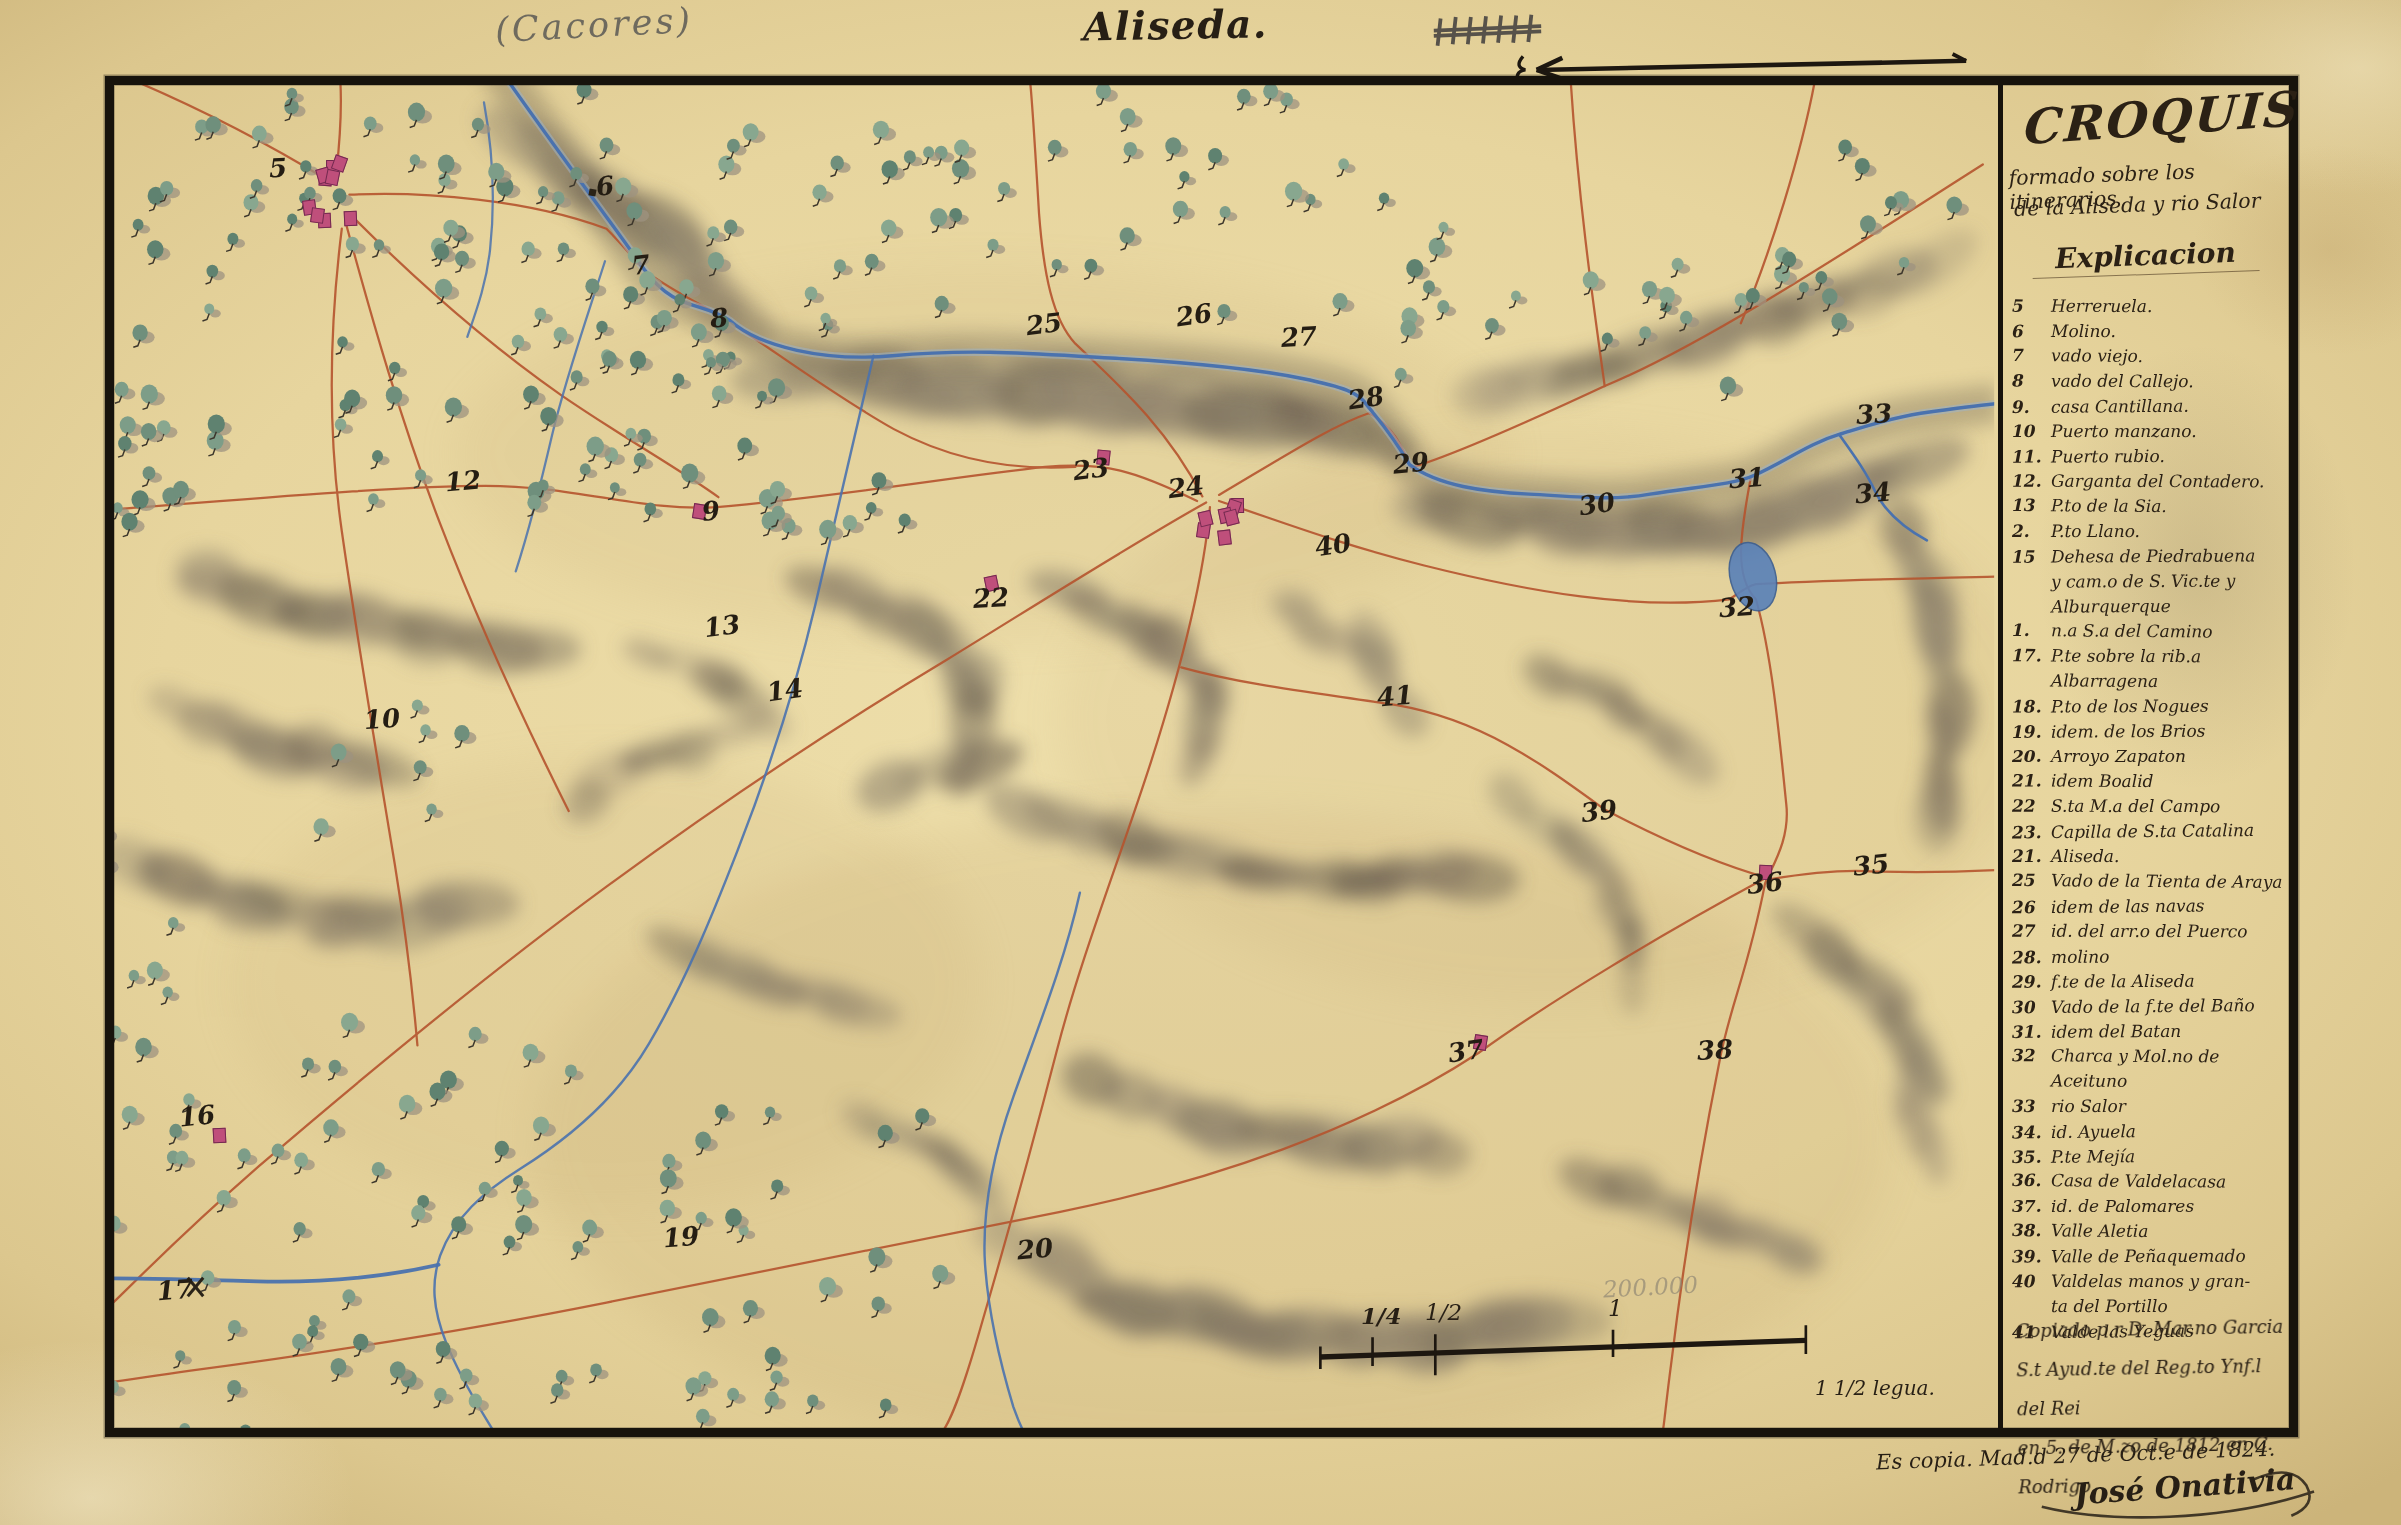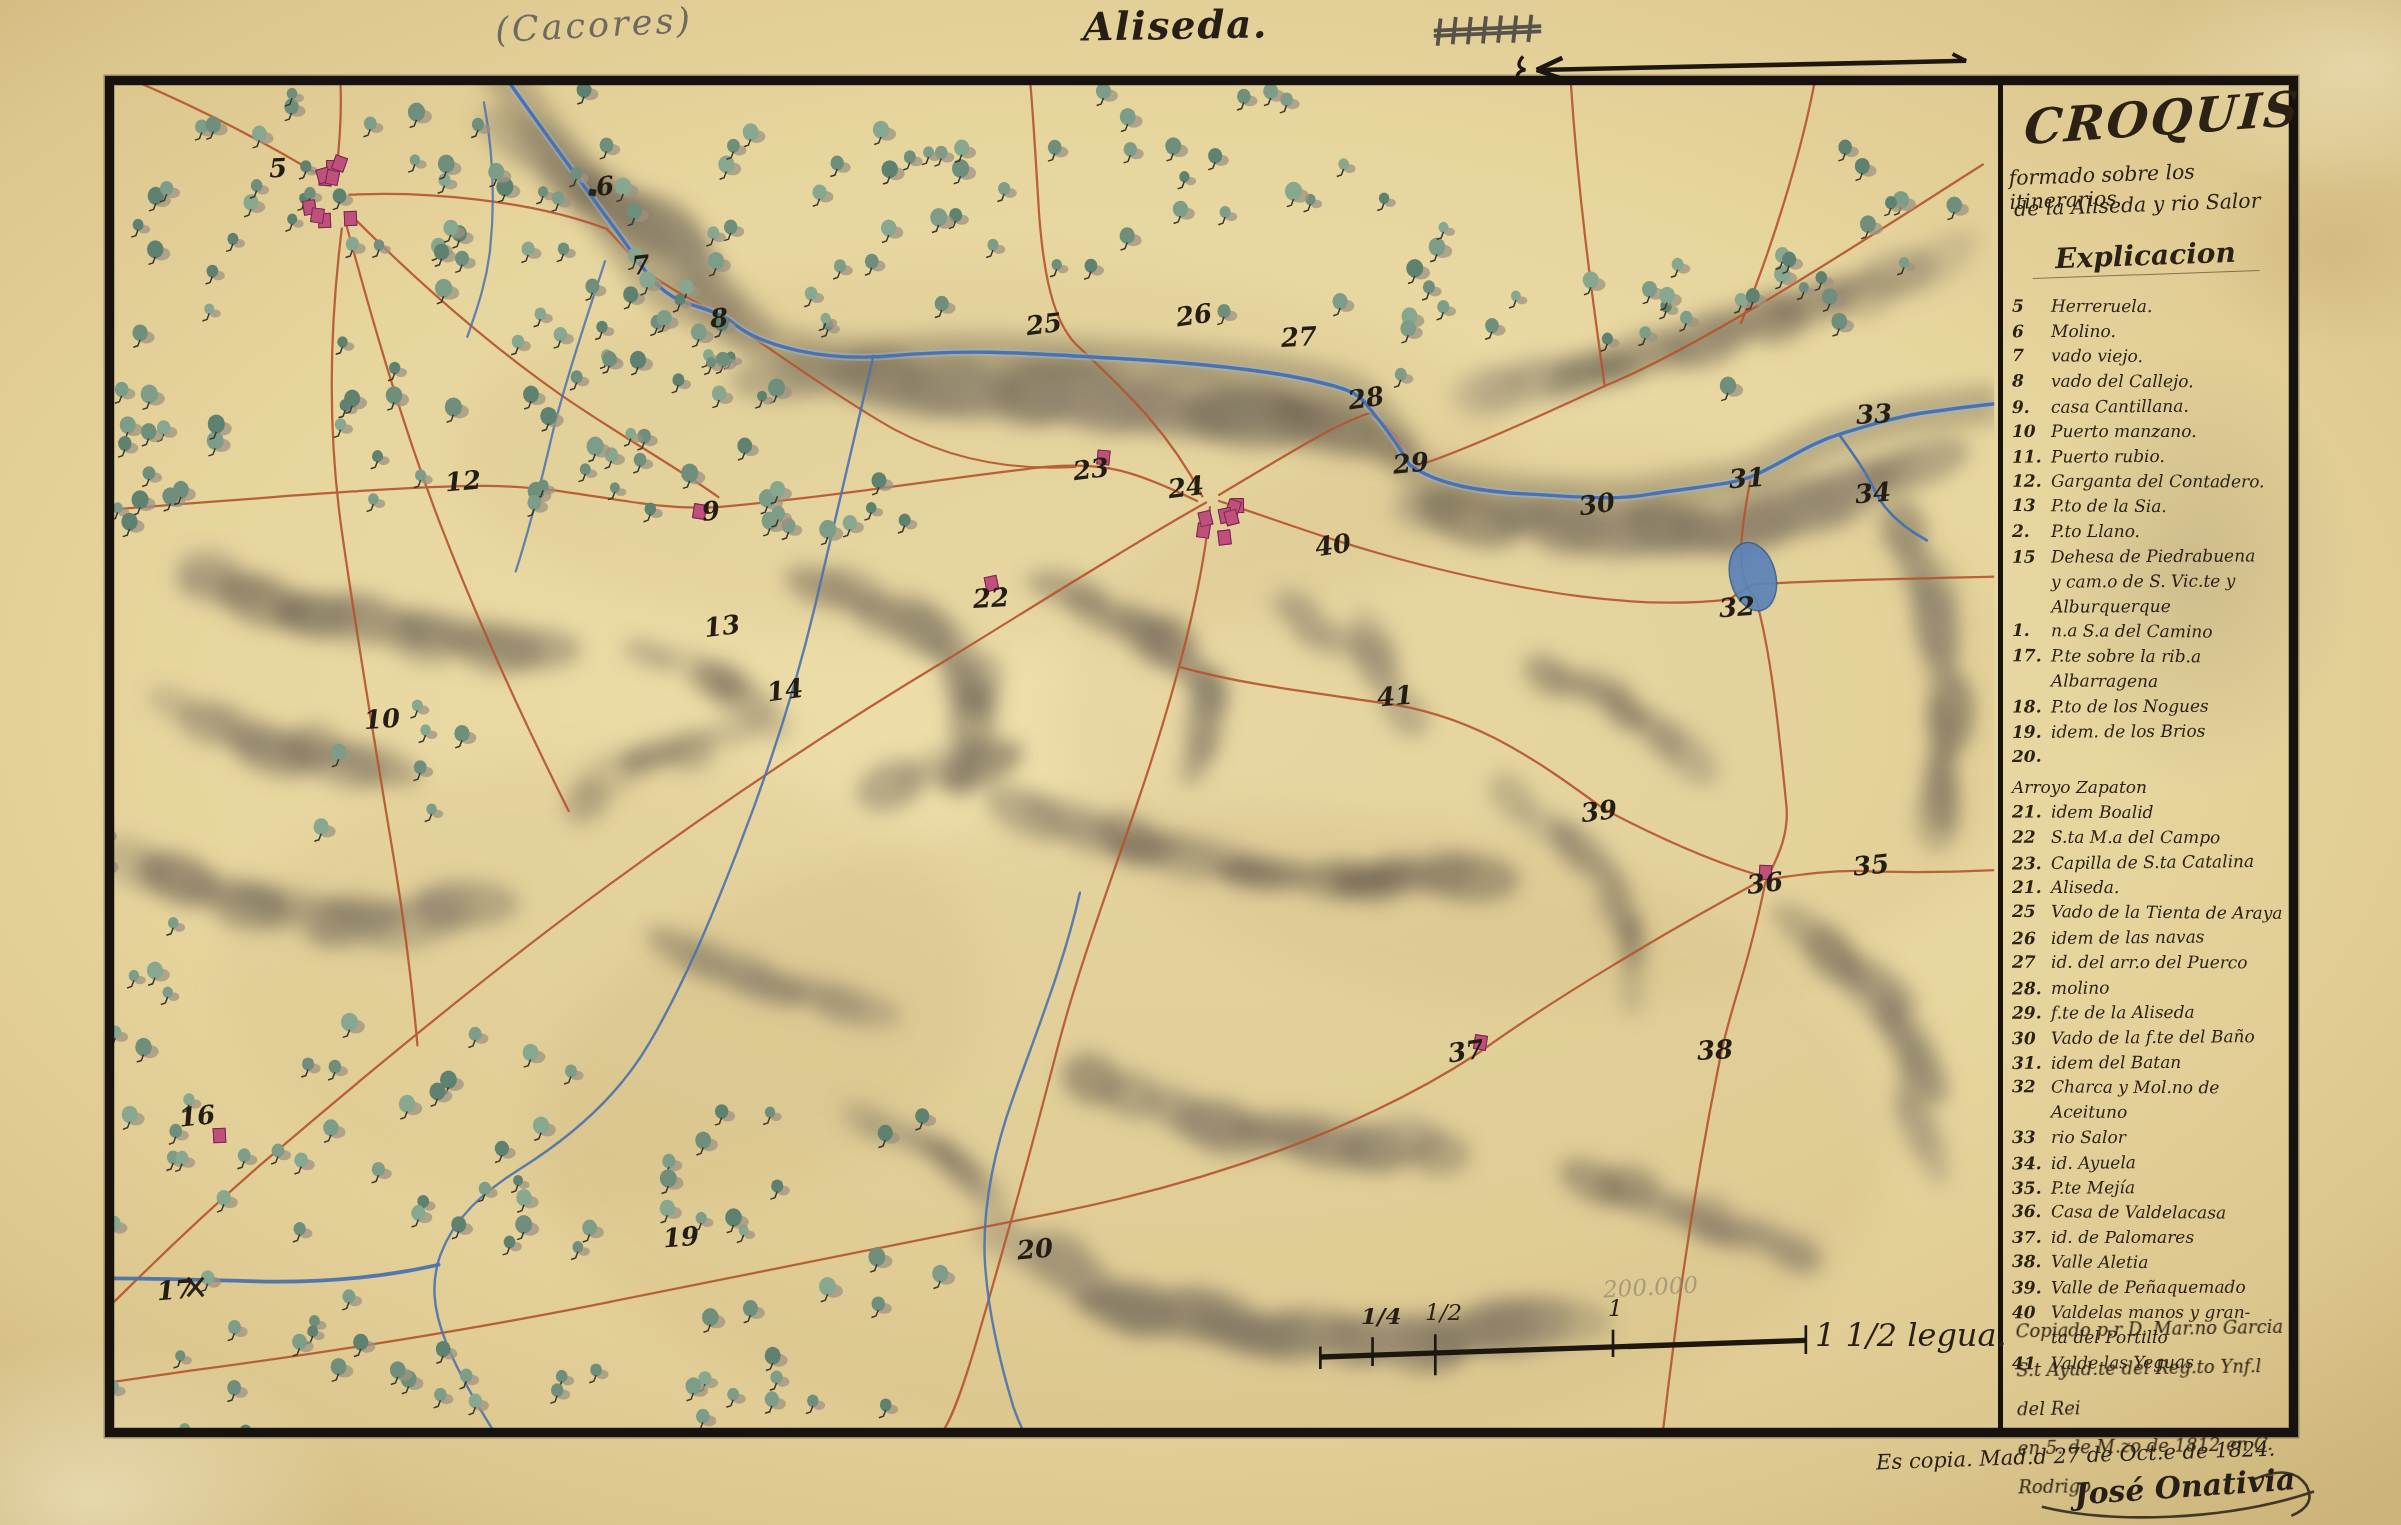--- a/index.html
+++ b/index.html
@@ -2013,21 +2013,21 @@
           <span class="t">P.te sobre la rib.a Albarragena</span>
         </div>
         <div class="entry" style="transform: rotate(-0.231598deg);">
           <span class="n">18.</span>
           <span class="t">P.to de los Nogues</span>
         </div>
         <div class="entry" style="transform: rotate(-0.363295deg);">
           <span class="n">19.</span>
           <span class="t">idem. de los Brios</span>
         </div>
-        <div class="entry" style="transform: rotate(0.0008753deg); flex-direction: column;">
+        <div class="entry" style="transform: rotate(0.0008753deg);">
           <span class="n">20.</span>
           <span class="t">Arroyo Zapaton</span>
         </div>
         <div class="entry" style="transform: rotate(0.223934deg);">
           <span class="n">21.</span>
           <span class="t">idem Boalid</span>
         </div>
         <div class="entry" style="transform: rotate(0.132745deg);">
           <span class="n">22</span>
           <span class="t">S.ta M.a del Campo</span>
@@ -2116,21 +2116,21 @@
       <div>en 5. de M.zo de 1812 en C. Rodrigo.</div>
     </div>
   </div>
 
   <div class="abs ink" id="certification">Es copia. Mad.d 27 de Oct.e de 1824.</div>
   <div class="abs ink" id="signature">José Onativia</div>
 
   <div class="abs ink scale-label" style="left:1361px;top:1302px;font-weight:bold;">1/4</div>
   <div class="abs ink scale-label" style="left:1425px;top:1299px;">1/2</div>
   <div class="abs ink scale-label" style="left:1608px;top:1295px;">1</div>
-  <div class="abs ink scale-label" style="left:1815px;top:1316px;font-size:32px;">1 1/2 legua.</div>
+  <div class="abs ink scale-label" style="left:1815px;top:1376px;font-size:20px;">1 1/2 legua.</div>
   <div class="abs" id="scale-pencil">200.000</div>
 
   <div id="overlay">
       <div class="marker" style="left: 278px; top: 168px; transform: translate(-50%, -50%) rotate(-3.30836deg);">5</div>
       <div class="marker" style="left: 605px; top: 186px; transform: translate(-50%, -50%) rotate(-6.3396deg);">6</div>
       <div class="marker" style="left: 641px; top: 265px; transform: translate(-50%, -50%) rotate(-6.58038deg);">7</div>
       <div class="marker" style="left: 719px; top: 318px; transform: translate(-50%, -50%) rotate(-4.47105deg);">8</div>
       <div class="marker" style="left: 711px; top: 511px; transform: translate(-50%, -50%) rotate(-6.87417deg);">9</div>
       <div class="marker" style="left: 382px; top: 719px; transform: translate(-50%, -50%) rotate(-4.25706deg);">10</div>
       <div class="marker" style="left: 463px; top: 481px; transform: translate(-50%, -50%) rotate(-4.82178deg);">12</div>

